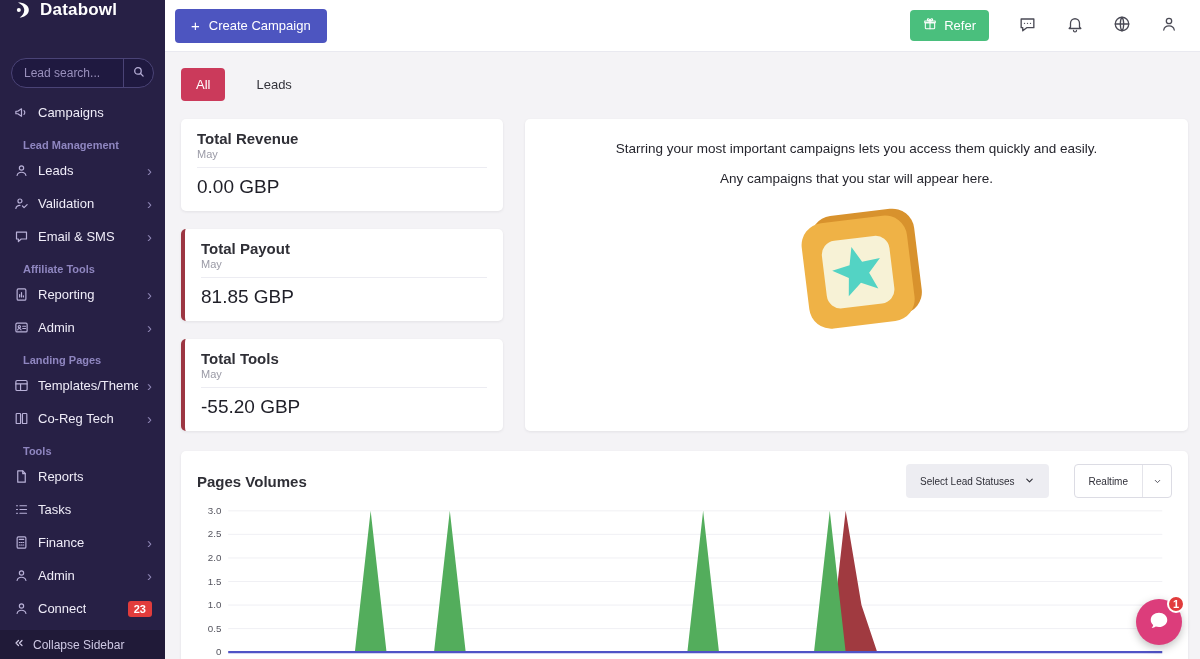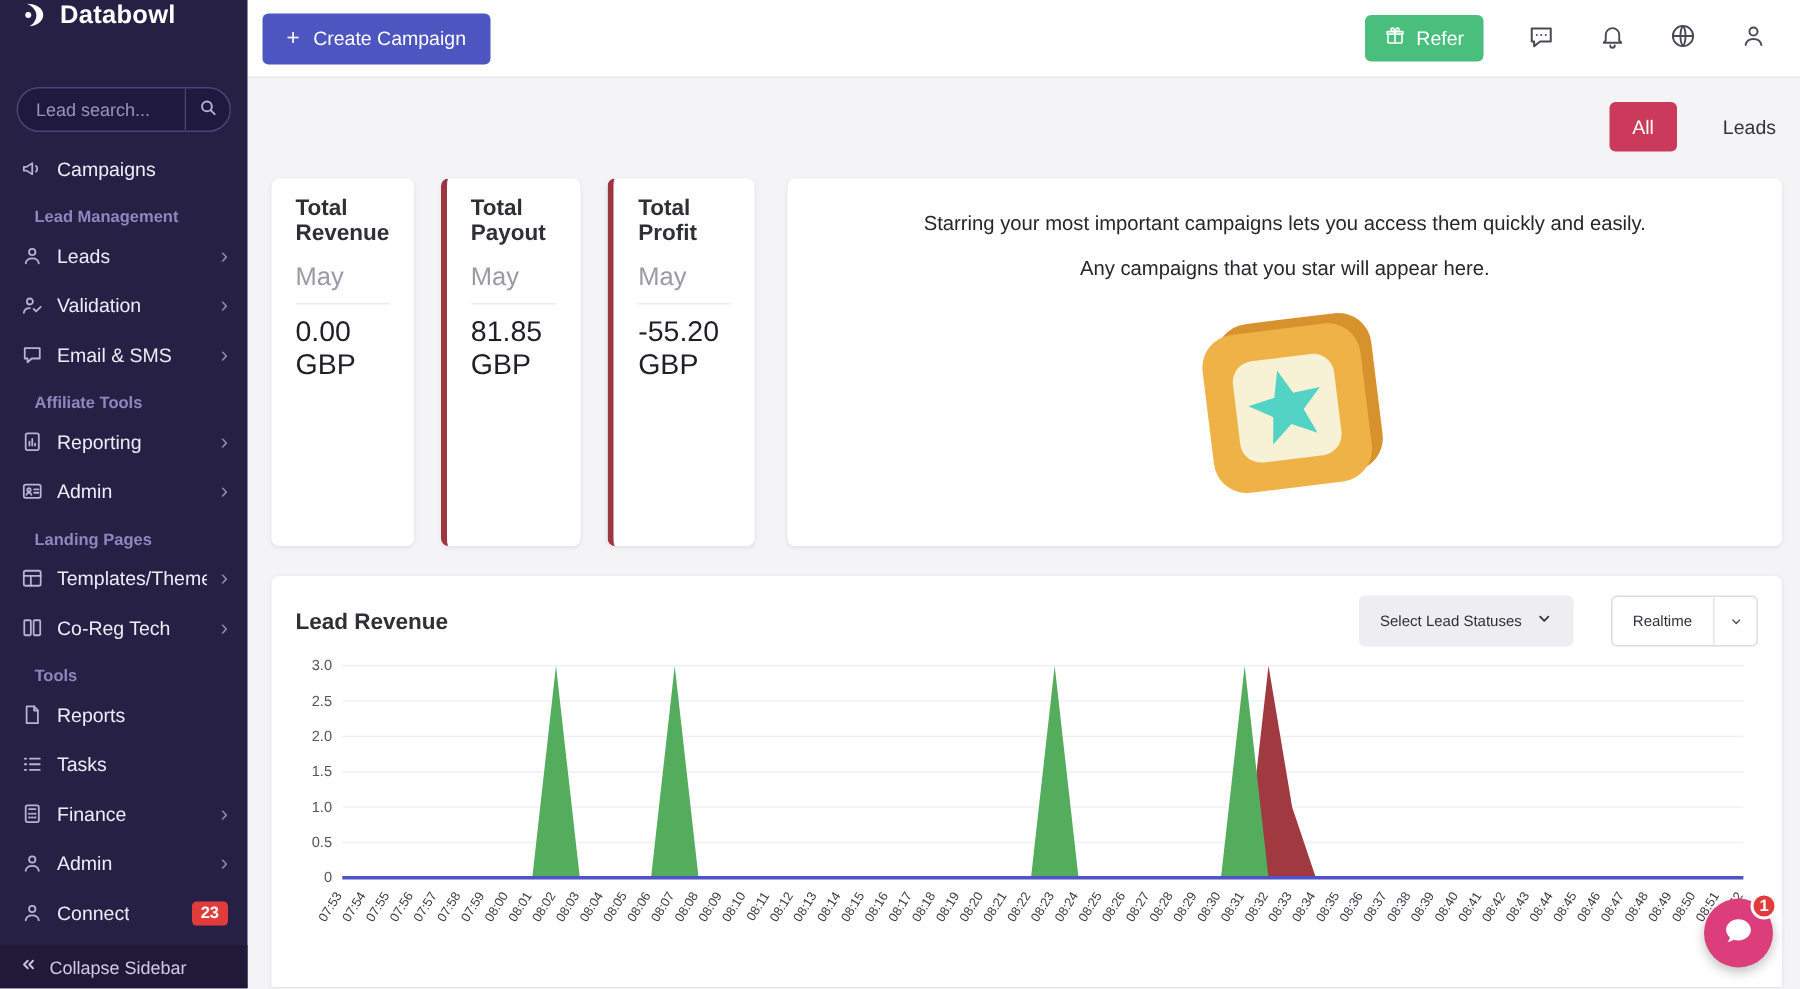--- a/index.html
+++ b/index.html
@@ -41,30 +41,30 @@
                 font-family:"Liberation Sans",sans-serif; }
   .create-btn .plus { font-size:15px; line-height:1; }
   .topbar-right { margin-left:auto; display:flex; align-items:center; gap:29px; }
   .refer-btn { background:#4abf7d; color:#fff; border:none; border-radius:4px; height:31px; padding:0 13px;
                font-size:13px; display:flex; align-items:center; gap:7px; cursor:pointer;
                font-family:"Liberation Sans",sans-serif; }
   .icon-btn { background:none; border:none; color:#4a4a55; cursor:pointer; display:flex; align-items:center; padding:0; }
 
   
   .main { position:absolute; left:165px; top:52px; right:0; bottom:0; padding:16px 12px 0 16px; overflow:hidden; }
-  .tabs { display:flex; align-items:center; gap:27px; margin-bottom:18px;justify-content:flex-end; }
+  .tabs { display:flex; align-items:center; gap:27px; margin-bottom:18px; }
   .tab { font-size:13px; color:#33333b; cursor:pointer; padding:9px 4px; }
   .tab-active { background:#cb3a5b; color:#fff; border-radius:4px; padding:9px 15px; }
 
   .content-row { display:flex; gap:22px; align-items:stretch; }
-  .stats-col { width:322px; flex:none; display:flex; flex-direction:row; gap:18px; }
+  .stats-col { width:322px; flex:none; display:flex; flex-direction:column; gap:18px; }
   .stat-card { background:#fff; border-radius:5px; box-shadow:0 1px 3px rgba(20,20,40,.08); padding:11px 16px 13px; }
   .stat-card.accent { border-left:4px solid #9c3642; }
   .stat-title { font-size:15px; font-weight:bold; color:#2f2f36; }
-  .stat-period { font-size:17px; color:#9a9aa6; margin-top:11px; padding-bottom:7px; border-bottom:1px solid #ececf2; }
+  .stat-period { font-size:11px; color:#9a9aa6; margin-top:1px; padding-bottom:7px; border-bottom:1px solid #ececf2; }
   .stat-value { font-size:19px; color:#1f1f28; margin-top:8px; }
 
   .panel-star { flex:1; background:#fff; border-radius:5px; box-shadow:0 1px 3px rgba(20,20,40,.08);
                 padding:22px 20px 10px; text-align:center; min-height:245px; }
   .star-line { font-size:13.5px; color:#26262e; margin-bottom:15px; }
   .star-illustration { margin-top:2px; }
 
   .lv-card { margin-top:20px; background:#fff; border-radius:5px 5px 0 0; box-shadow:0 1px 3px rgba(20,20,40,.08);
              padding:13px 16px 0; height:274px; }
   .lv-header { display:flex; align-items:center; }
@@ -338,21 +338,21 @@
         <div class="stat-title">Total Revenue</div>
         <div class="stat-period">May</div>
         <div class="stat-value">0.00 GBP</div>
       </div>
       <div class="stat-card accent">
         <div class="stat-title">Total Payout</div>
         <div class="stat-period">May</div>
         <div class="stat-value">81.85 GBP</div>
       </div>
       <div class="stat-card accent">
-        <div class="stat-title">Total Profit</div>
+        <div class="stat-title">Total Tools</div>
         <div class="stat-period">May</div>
         <div class="stat-value">-55.20 GBP</div>
       </div>
     </div>
 
     <div class="panel-star">
       <p class="star-line">Starring your most important campaigns lets you access them quickly and easily.</p>
       <p class="star-line">Any campaigns that you star will appear here.</p>
       <div class="star-illustration">
         <svg width="156" height="142" viewBox="0 0 156 142">
@@ -362,21 +362,21 @@
             <rect x="45" y="37" width="68" height="68" rx="14" fill="#f7f2d6"></rect>
             <polygon fill="#53d3c4" transform="rotate(-8 79 71)" points="79,45 85.5,62.1 103.7,63 89.5,74.4 94.3,92 79,82 63.7,92 68.5,74.4 54.3,63 72.5,62.1"></polygon>
           </g>
         </svg>
       </div>
     </div>
   </div>
 
   <section class="lv-card">
     <div class="lv-header">
-      <div class="lv-title">Lead Revenue</div>
+      <div class="lv-title">Pages Volumes</div>
       <div class="lv-controls">
         <button class="status-btn">
           <span>Select Lead Statuses</span>
           <span>
             <svg width="11" height="11" viewBox="0 0 24 24" fill="none" stroke="currentColor" stroke-width="2.4" stroke-linecap="round" stroke-linejoin="round">
                 <path d="M6 9l6 6 6-6"></path>
               </svg>
           </span>
         </button>
         <div class="realtime">

